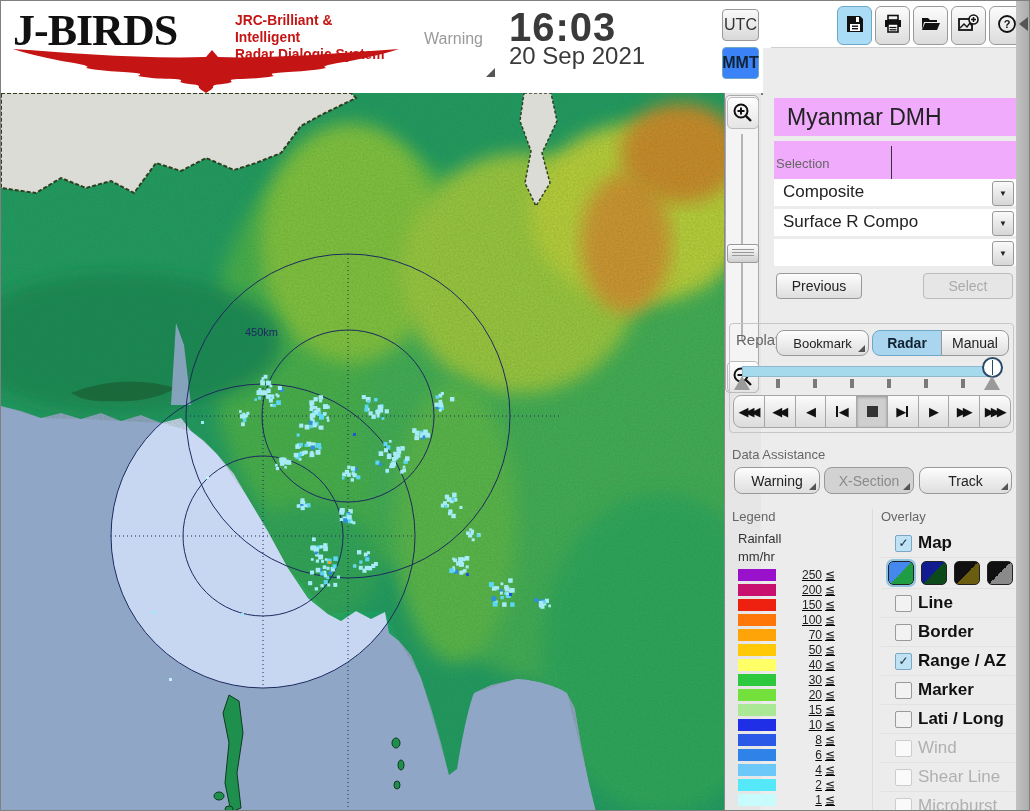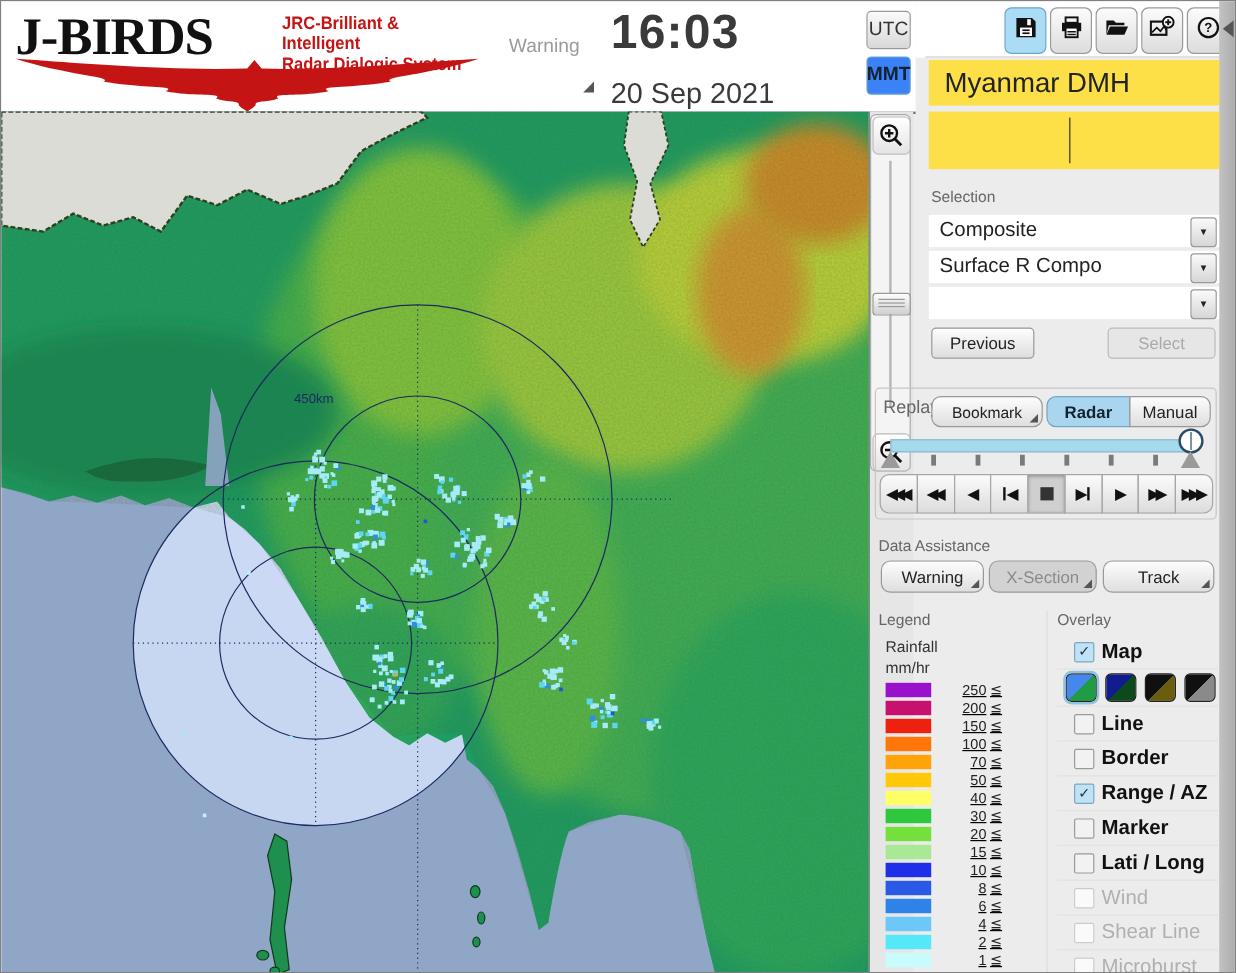--- a/index.html
+++ b/index.html
@@ -11,21 +11,21 @@
   #logo{left:8px;top:2px;width:396px;height:88px;}
   #logo-title{position:absolute;left:4px;top:2px;font-family:"Liberation Serif",serif;
     font-weight:bold;font-size:44px;color:#111;letter-spacing:-1px;}
   #logo-sub{position:absolute;left:226px;top:8px;color:#c41414;font-weight:bold;
     font-size:15px;line-height:17px;transform:scaleX(.92);transform-origin:left;white-space:pre-line;}
   #warning-box{left:408px;top:3px;width:89px;height:76px;background:#fff;}
   #warning-label{position:absolute;left:0;top:26px;width:100%;text-align:center;color:#9a9a9a;font-size:16px;}
   .corner-tri{position:absolute;right:3px;bottom:3px;width:0;height:0;
     border-left:9px solid transparent;border-bottom:9px solid #555;}
   #clock-time{left:508px;top:4px;font-size:40px;color:#3a3a3a;font-weight:bold;letter-spacing:1px;}
-  #clock-date{left:508px;top:64px;font-size:24px;color:#3a3a3a;}
+  #clock-date{left:508px;top:41px;font-size:24px;color:#3a3a3a;}
   .tz-btn{left:721px;width:37px;height:32px;border:1px solid #999;border-radius:4px;
     background:linear-gradient(#fafafa,#d8d8d8);font-size:16px;color:#333;
     display:flex;align-items:center;justify-content:center;box-sizing:border-box;cursor:pointer;}
   #btn-utc{top:8px;}
   #btn-mmt{top:46px;background:#3b82f6;border-color:#6fa7c8;font-weight:bold;color:#123;}
   #toolbar{left:836px;top:5px;height:38px;display:flex;gap:3px;}
   .tool-btn{width:33px;height:37px;border:1px solid #999;border-radius:6px;
     background:linear-gradient(#fcfcfc,#dcdcdc);display:flex;align-items:center;justify-content:center;cursor:pointer;}
   .tool-btn.active{background:#abdcf5;border-color:#6fa7c8;}
   #right-top-sep{left:770px;top:46px;width:245px;height:1px;background:#cfcfcf;}
@@ -39,21 +39,21 @@
   #zoom-panel{position:absolute;left:724px;top:2px;width:34px;height:298px;background:#f4f4f4;
     border:1px solid #aaa;border-radius:5px;box-sizing:border-box;}
   .zoom-btn{position:absolute;left:1px;width:30px;height:30px;border:1px solid #bbb;border-radius:5px;
     background:linear-gradient(#fff,#e4e4e4);display:flex;align-items:center;justify-content:center;cursor:pointer;}
   #zoom-track{position:absolute;left:15px;top:38px;width:2px;height:206px;background:#b5b5b5;}
   #zoom-handle{position:absolute;left:1px;top:148px;width:30px;height:17px;border:1px solid #999;border-radius:3px;
     background:linear-gradient(#fdfdfd,#cfcfcf);cursor:pointer;}
   #zoom-handle:before{content:"";position:absolute;left:4px;right:4px;top:7px;height:1px;background:#999;box-shadow:0 -3px 0 #999,0 3px 0 #999;}
   
   .panel-label{font-size:13px;color:#666;}
-  .white-field{background:#fde047;}
+  .white-field{background:#f0abfc;margin-top:48px;}
   #title-box{left:773px;top:49px;width:242px;height:38px;}
   #title-text{position:absolute;left:13px;top:6px;font-size:23px;color:#222;}
   #info-box{left:773px;top:92px;width:242px;height:48px;}
   #info-divider{position:absolute;left:117px;top:5px;width:1px;height:38px;background:#333;}
   .dd-row{left:773px;width:242px;height:27px;background:#fff;}
   .dd-text{position:absolute;left:9px;top:3px;font-size:17px;color:#222;}
   .dd-arrow{position:absolute;right:2px;top:2px;width:20px;height:23px;border:1px solid #999;border-radius:3px;
     background:linear-gradient(#fafafa,#d6d6d6);display:flex;align-items:center;justify-content:center;
     font-size:8px;color:#222;cursor:pointer;}
   .btn{border:1px solid #999;border-radius:4px;background:linear-gradient(#fdfdfd,#dedede);

